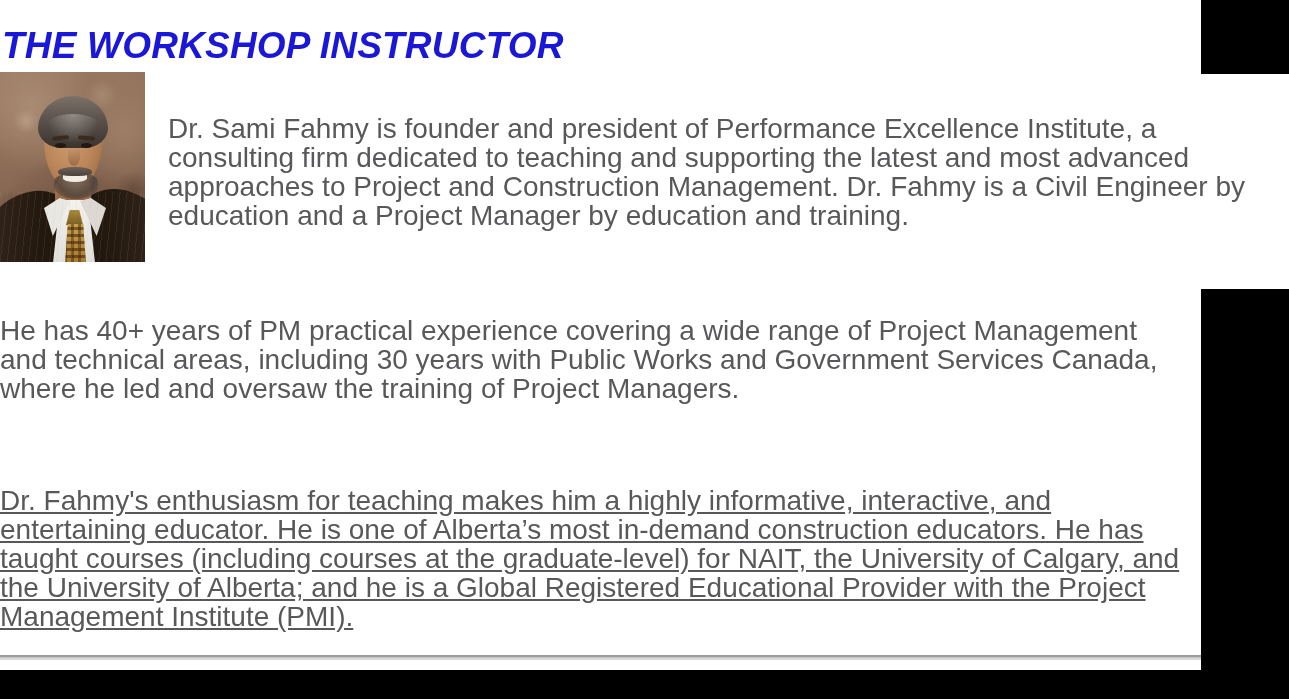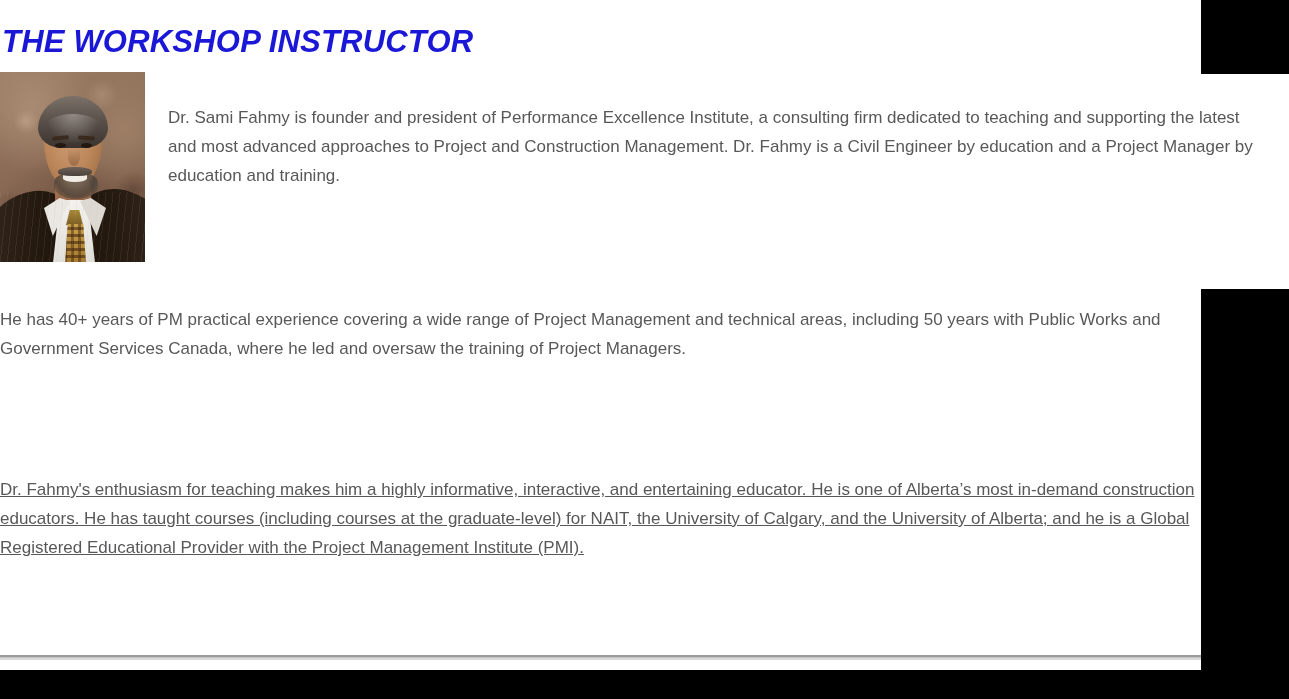--- a/index.html
+++ b/index.html
@@ -19,21 +19,21 @@
     background: #ffffff;
     overflow: hidden;
   }
 
   
   #page-title {
     position: absolute;
     left: 2px;
     top: 2px;
     width: 1180px;
-    font-size: 31px;
+    font-size: 37px;
     line-height: 38px;
     font-weight: bold;
     font-style: italic;
     color: #1a17d6;
     letter-spacing: 0.2px;
     white-space: nowrap;
   }
 
   
   #portrait {
@@ -197,21 +197,21 @@
     left: 54px; top: 101px;
     width: 44px; height: 26px;
     background: radial-gradient(ellipse at 50% 20%, rgba(120,110,100,.85) 0%, rgba(70,62,56,.75) 60%, rgba(60,52,46,0) 100%);
     border-radius: 40% 40% 55% 55%;
   }
 
   
   .body-copy {
     position: absolute;
     color: #58585a;
-    font-size: 17px;
+    font-size: 28px;
     line-height: 29px;
   }
   #intro-paragraph {
     left: 168px;
     top: 86px;
     width: 1096px;
   }
   #experience-paragraph {
     left: 0px;
     top: 288px;
@@ -286,21 +286,21 @@
     <div class="eye-l"></div>
     <div class="eye-r"></div>
     <div class="nose"></div>
     <div class="beard"></div>
     <div class="mouth"></div>
     <div class="mustache"></div>
   </div>
 
   <p id="intro-paragraph" class="body-copy">Dr. Sami Fahmy is founder and president of Performance Excellence Institute, a consulting firm dedicated to teaching and supporting the latest and most advanced approaches to Project and Construction Management. Dr. Fahmy is a Civil Engineer by education and a Project Manager by education and training.</p>
 
-  <p id="experience-paragraph" class="body-copy">He has 40+ years of PM practical experience covering a wide range of Project Management and technical areas, including 50 years with Public Works and Government Services Canada, where he led and oversaw the training of Project Managers.</p>
+  <p id="experience-paragraph" class="body-copy">He has 40+ years of PM practical experience covering a wide range of Project Management and technical areas, including 30 years with Public Works and Government Services Canada, where he led and oversaw the training of Project Managers.</p>
 
   <p id="teaching-paragraph" class="body-copy">Dr. Fahmy's enthusiasm for teaching makes him a highly informative, interactive, and entertaining educator. He is one of Alberta’s most in-demand construction educators. He has taught courses (including courses at the graduate-level) for NAIT, the University of Calgary, and the University of Alberta; and he is a Global Registered Educational Provider with the Project Management Institute (PMI).</p>
 
   <div id="divider"></div>
 
   <div id="black-block-top" class="black-block"></div>
   <div id="black-block-right" class="black-block"></div>
   <div id="black-block-bottom" class="black-block"></div>
 
 </div>

